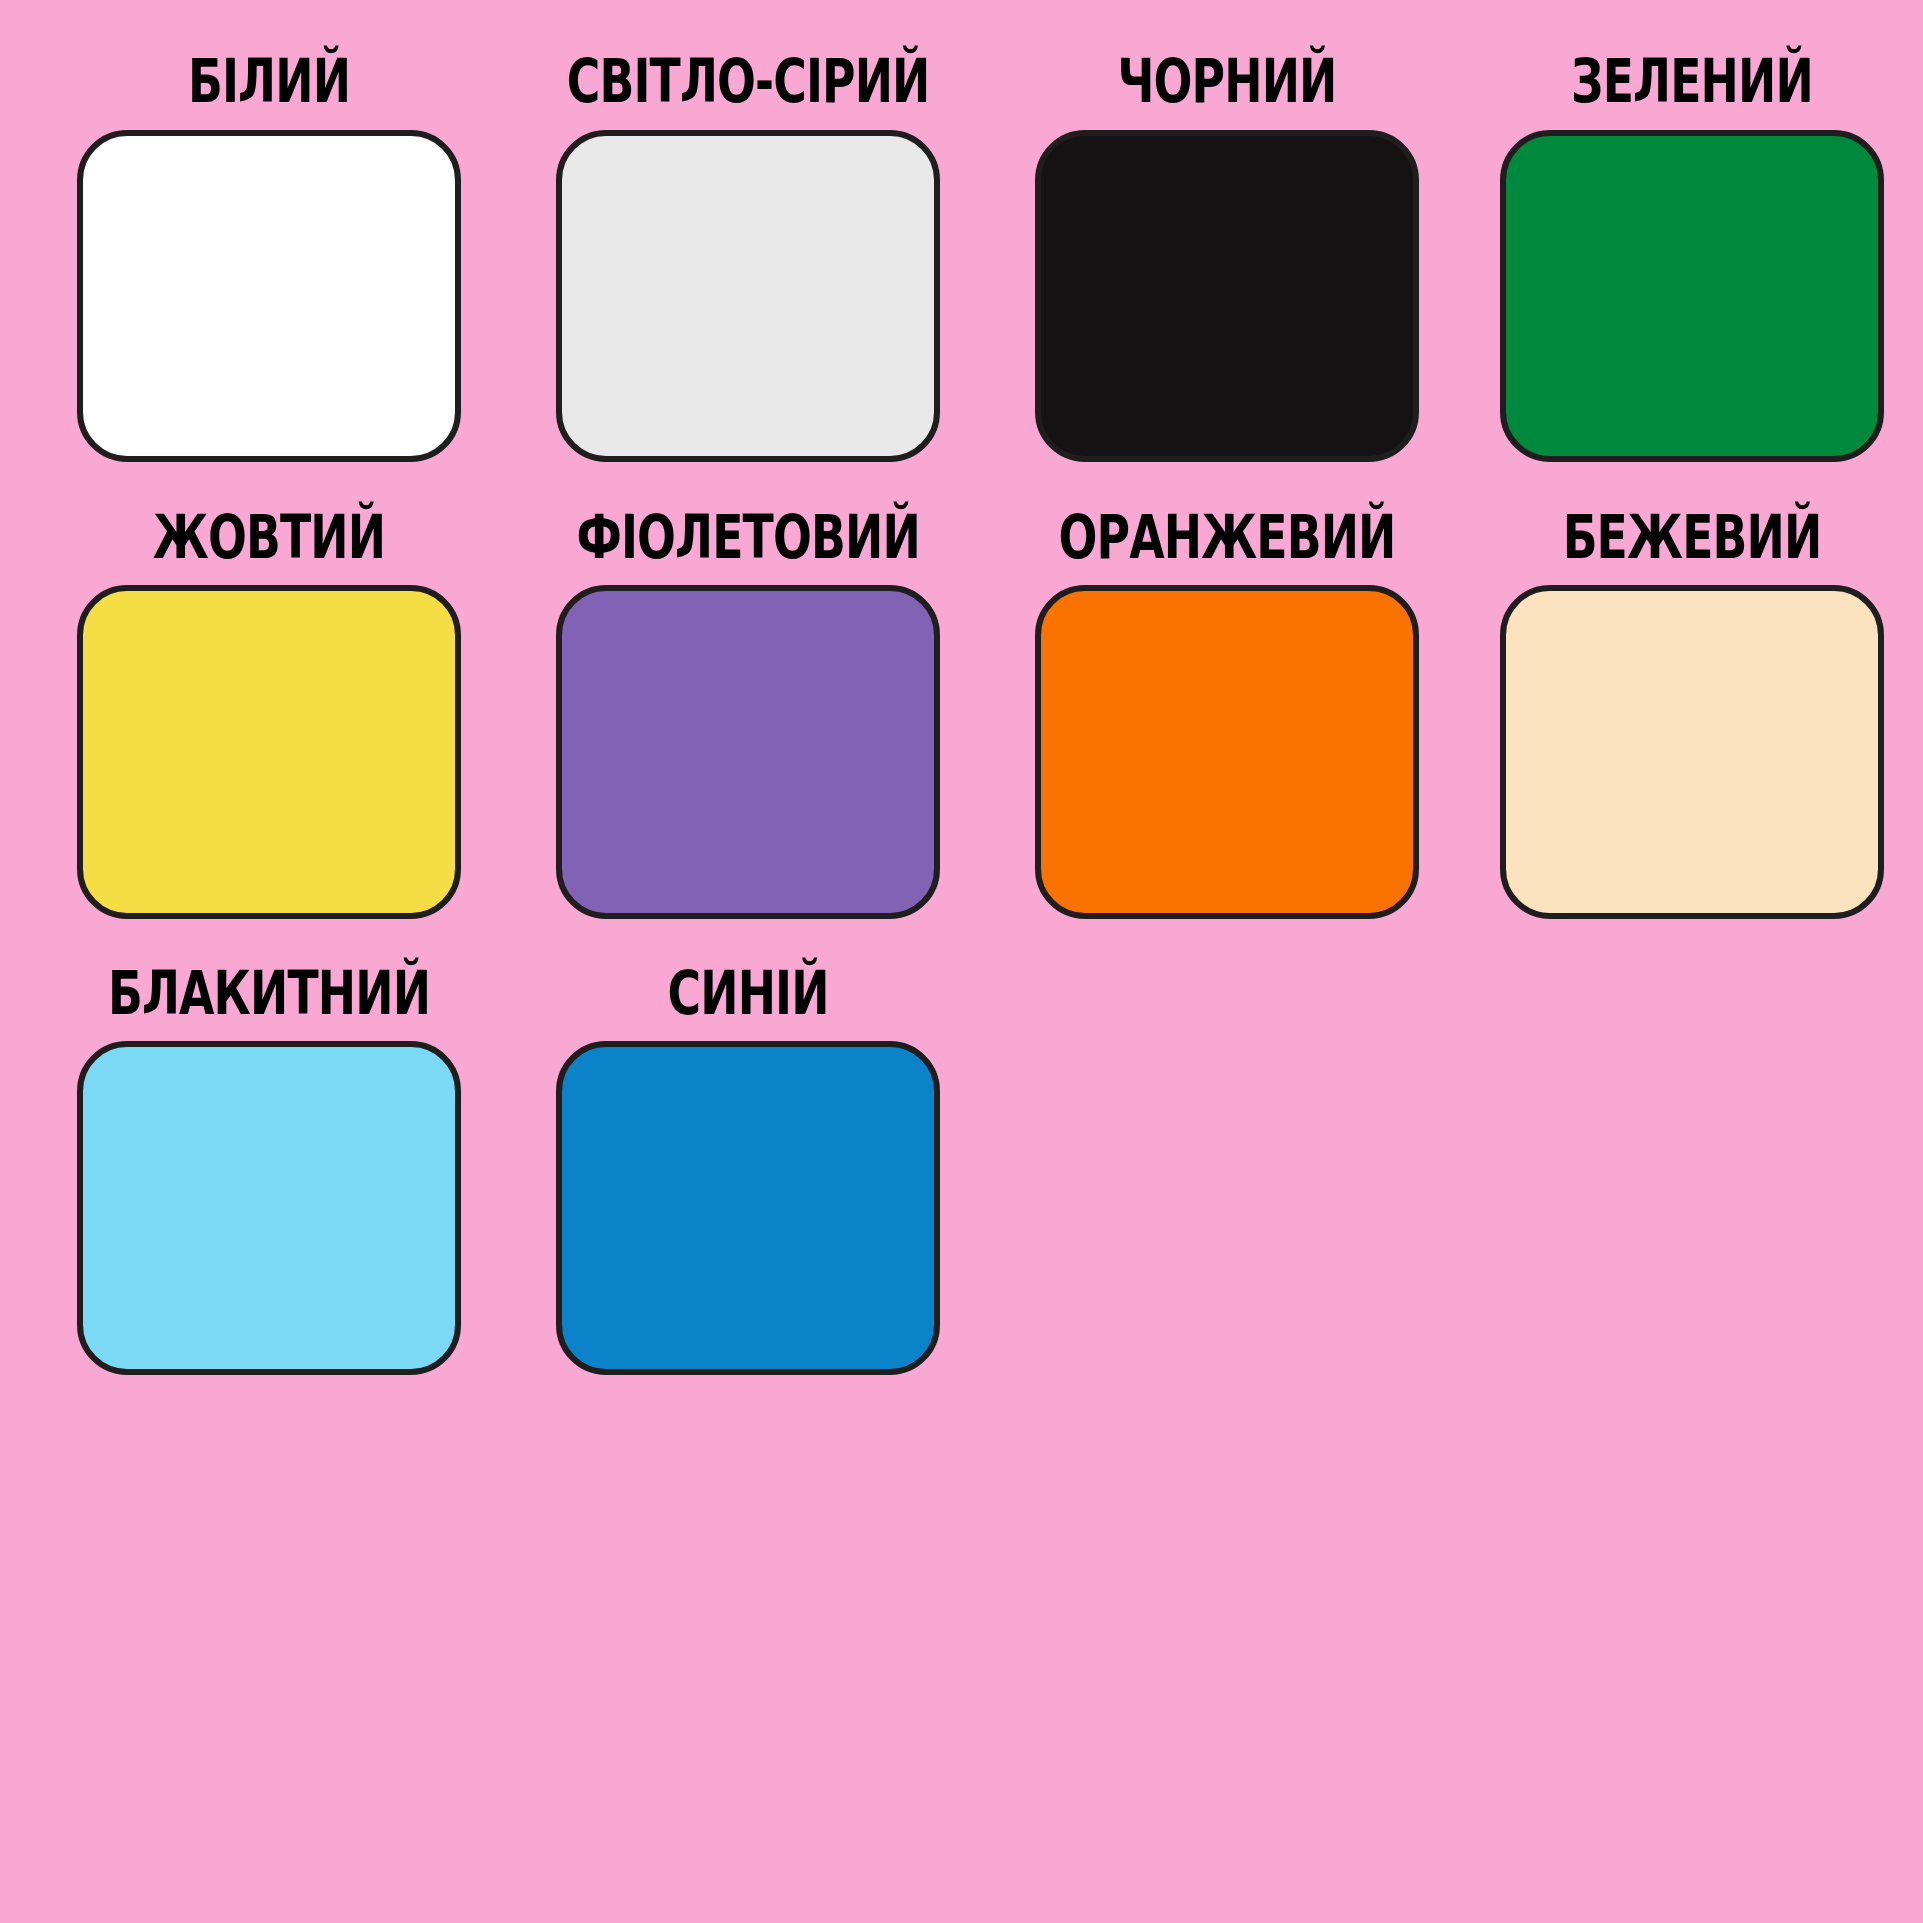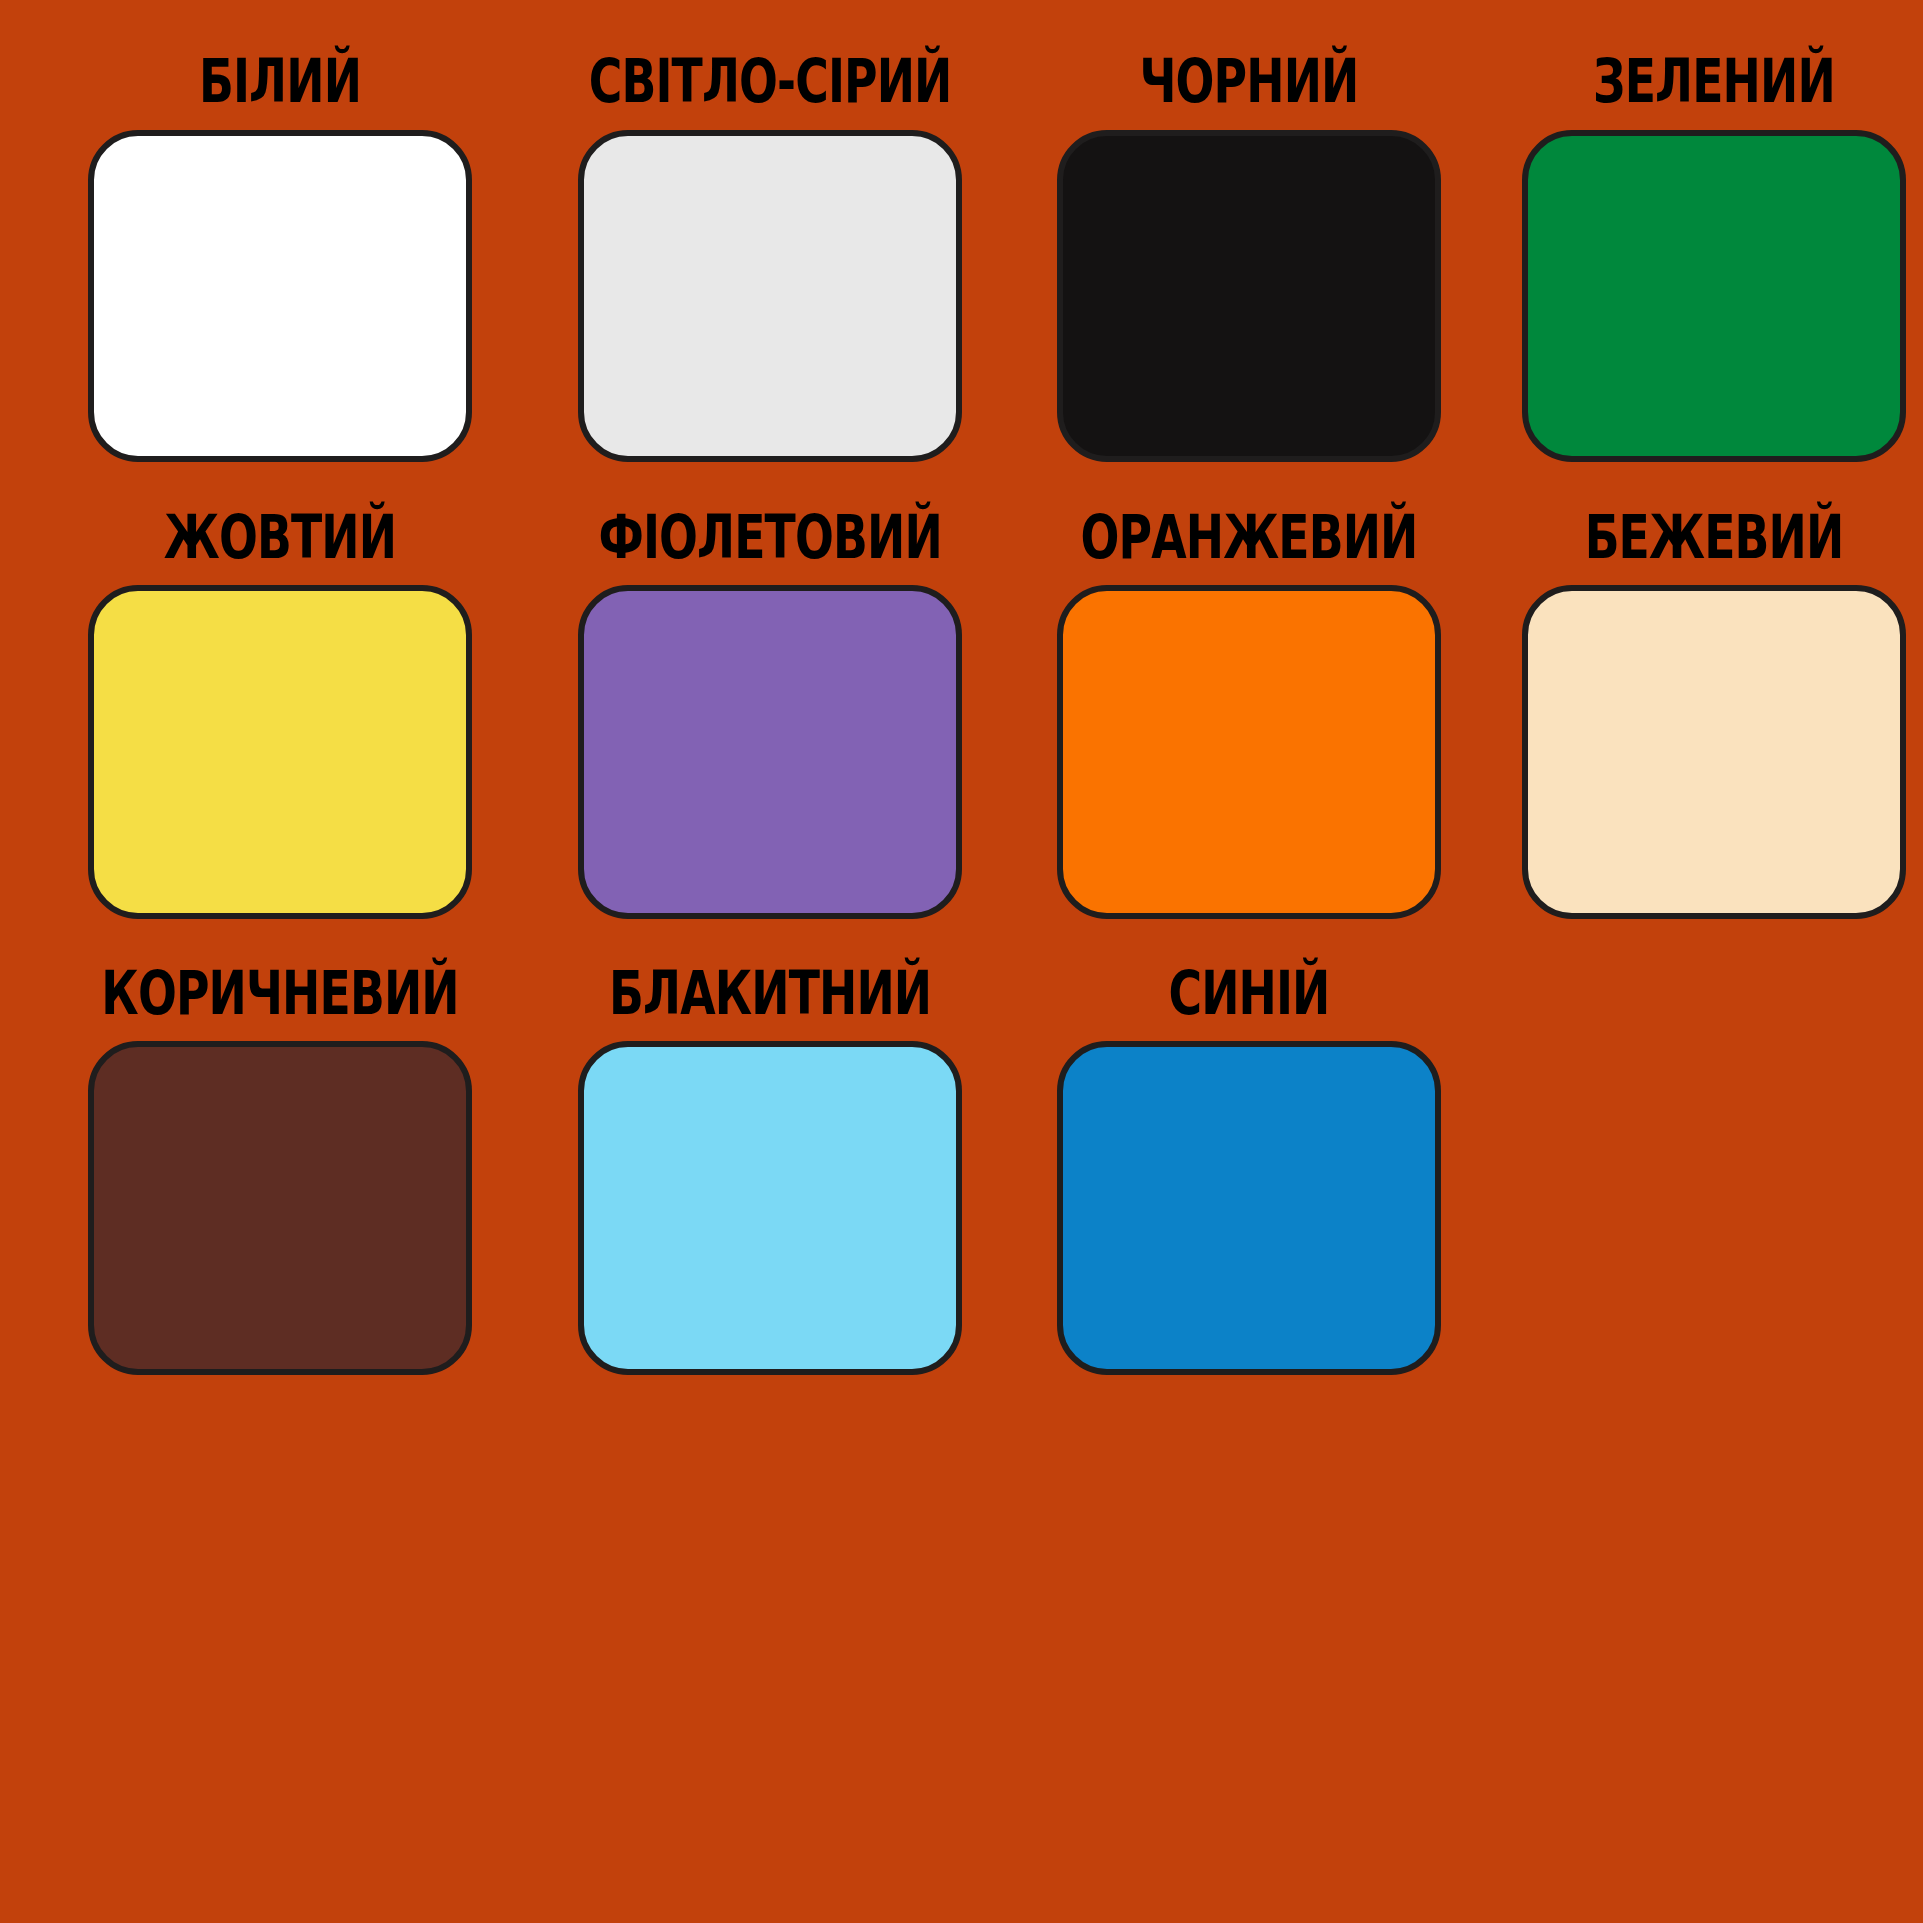--- a/index.html
+++ b/index.html
@@ -12,21 +12,21 @@
     width: 1923px;
     height: 1923px;
     font-family: "DejaVu Sans", sans-serif;
     overflow: hidden;
   }
 
   #palette-page {
     position: relative;
     width: 1923px;
     height: 1923px;
-    background: #c2410c;
+    background: #f9a8d4;
     box-sizing: border-box;
   }
 
   .palette-grid {
     position: absolute;
     left: 77px;
     top: 60px;
     width: 1787px;
     height: 1806px;
     display: grid;
@@ -122,24 +122,20 @@
     <div class="swatch-cell">
       <span class="swatch-label" style="color: rgb(0, 0, 0);">ОРАНЖЕВИЙ</span>
       <div class="swatch-box" style="background-color: rgb(250, 115, 0); border-color: rgb(31, 29, 29);"></div>
     </div>
 
     <div class="swatch-cell">
       <span class="swatch-label" style="color: rgb(0, 0, 0);">БЕЖЕВИЙ</span>
       <div class="swatch-box" style="background-color: rgb(250, 226, 190); border-color: rgb(31, 29, 29);"></div>
     </div>
 
-    <div class="swatch-cell">
-      <span class="swatch-label" style="color: rgb(0, 0, 0);">КОРИЧНЕВИЙ</span>
-      <div class="swatch-box" style="background-color: rgb(94, 45, 35); border-color: rgb(31, 29, 29);"></div>
-    </div>
 
     <div class="swatch-cell">
       <span class="swatch-label" style="color: rgb(0, 0, 0);">БЛАКИТНИЙ</span>
       <div class="swatch-box" style="background-color: rgb(123, 217, 245); border-color: rgb(31, 29, 29);"></div>
     </div>
 
     <div class="swatch-cell">
       <span class="swatch-label" style="color: rgb(0, 0, 0);">СИНІЙ</span>
       <div class="swatch-box" style="background-color: rgb(12, 130, 200); border-color: rgb(31, 29, 29);"></div>
     </div>

